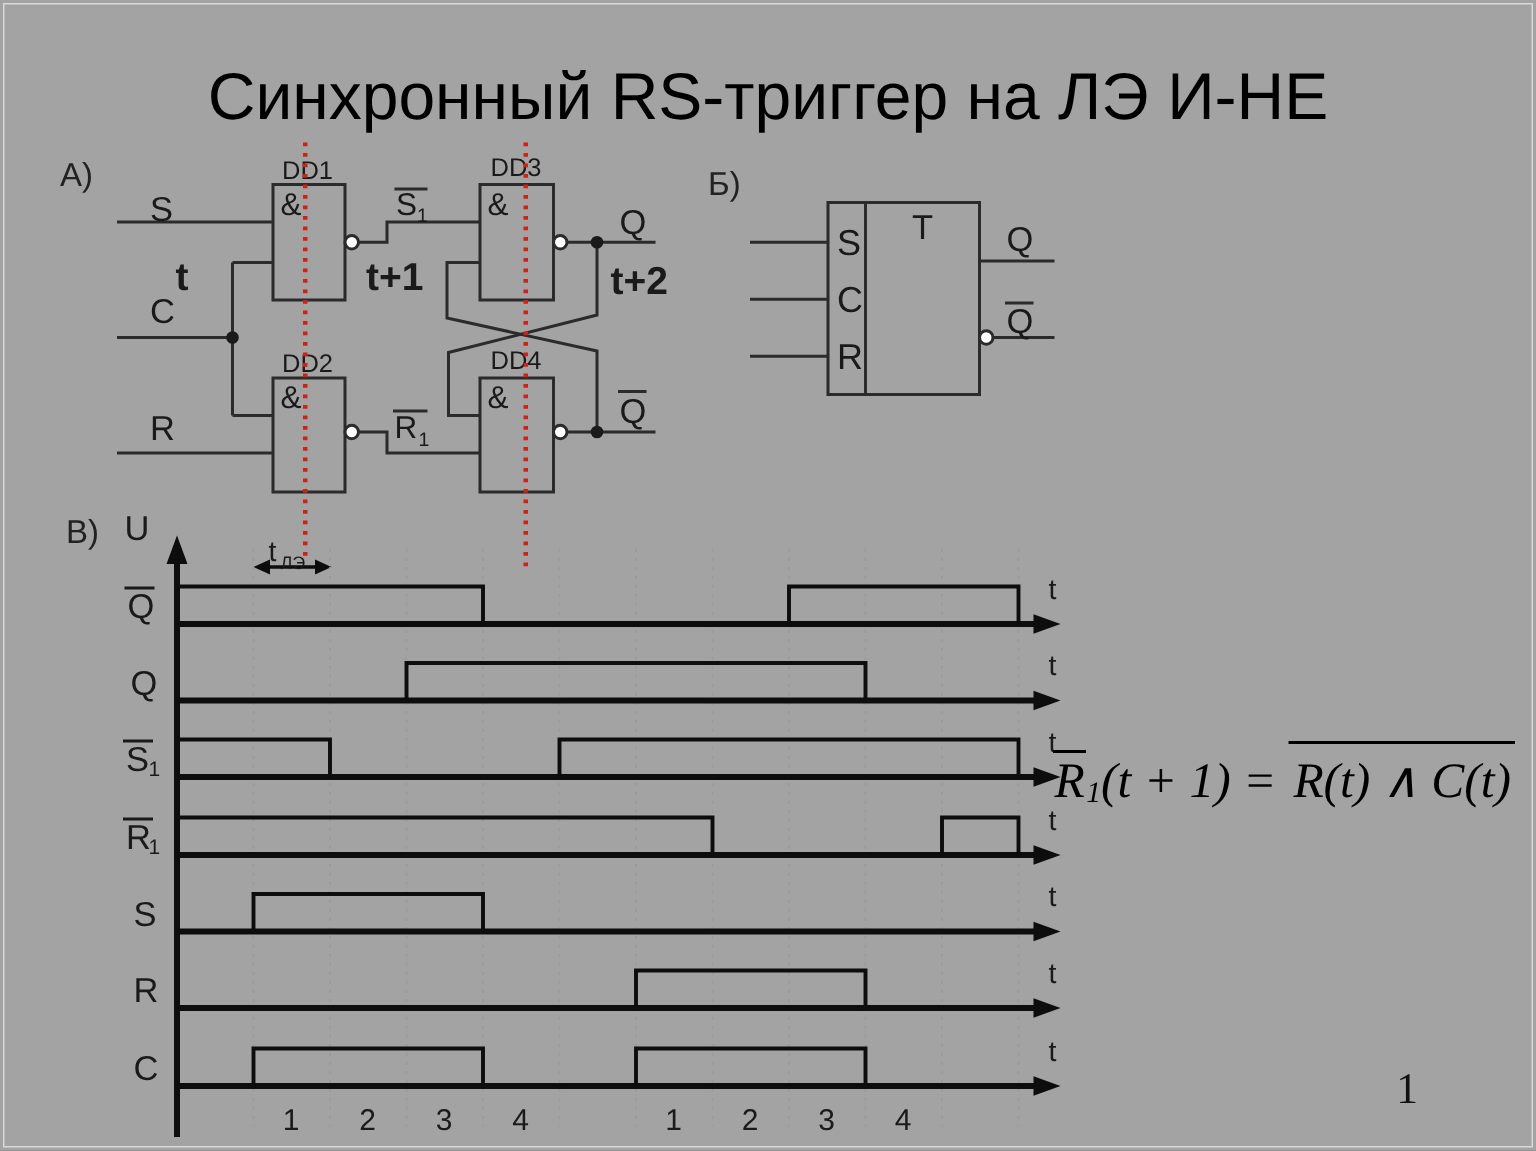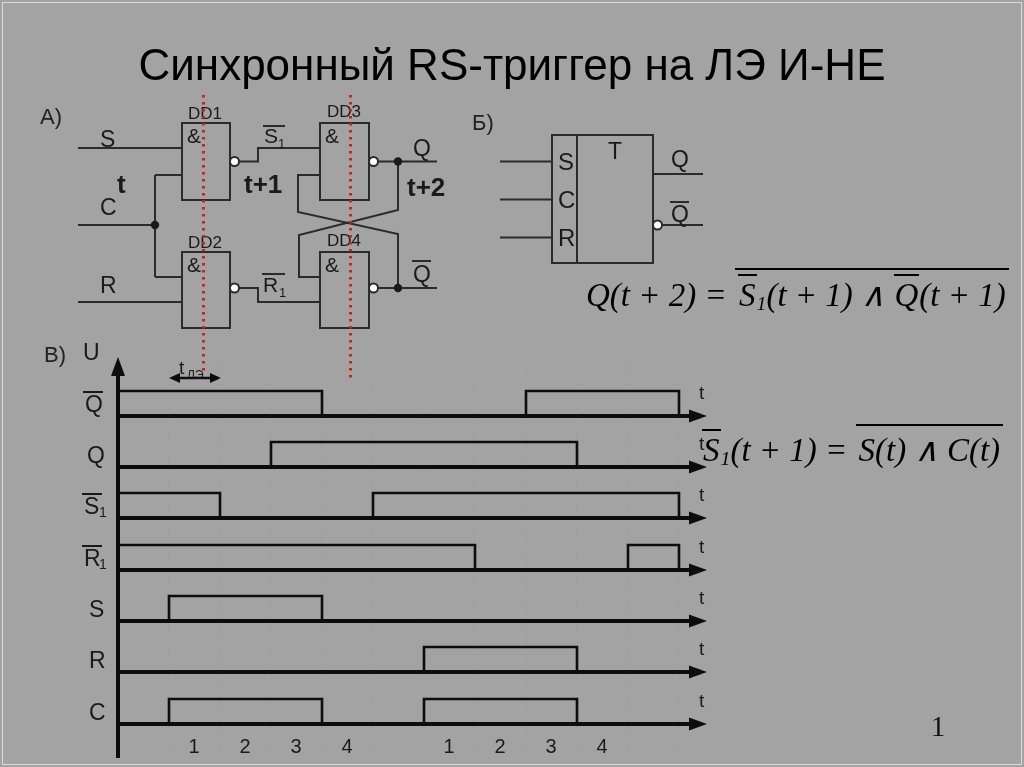--- a/index.html
+++ b/index.html
@@ -189,17 +189,16 @@
         <text x="89" y="668" font-size="23">R</text>
         <polyline points="118,672 424,672 424,647 577,647 577,672 694,672" fill="none" stroke="#0d0d0d" stroke-width="2.6"></polyline>
         <line x1="118" y1="724" x2="693" y2="724" stroke="#0d0d0d" stroke-width="4"></line>
         <polygon points="707,724 689,717.5 689,730.5" fill="#0d0d0d"></polygon>
         <text x="699" y="707" font-size="19" fill="#111">t</text>
         <text x="89" y="720" font-size="23">C</text>
         <polyline points="118,724 169,724 169,699 322,699 322,724 424,724 424,699 577,699 577,724 694,724" fill="none" stroke="#0d0d0d" stroke-width="2.6"></polyline>
       </g>
   </svg>
 
-  <div class="formula" id="f1"><span>Q</span><span>(t + 2) = </span><span class="grp"><span><span class="bar">S</span><sub>1</sub></span><span>(t + 1) ∧ </span><span><span class="bar">Q</span></span><span>(t + 1)</span></span></div>
-  <div class="formula" id="f3"><span><span class="bar">S</span><sub>1</sub></span><span>(t + 1) = </span><span class="grp"><span>S(t) ∧ C(t)</span></span></div>
+  <div class="formula" id="f4"><span><span class="bar">R</span><sub>1</sub></span><span>(t + 1) = </span><span class="grp"><span>R(t) ∧ C(t)</span></span></div>
 
   <div class="pagenum">1</div>
 </div>
 
 </body></html>

